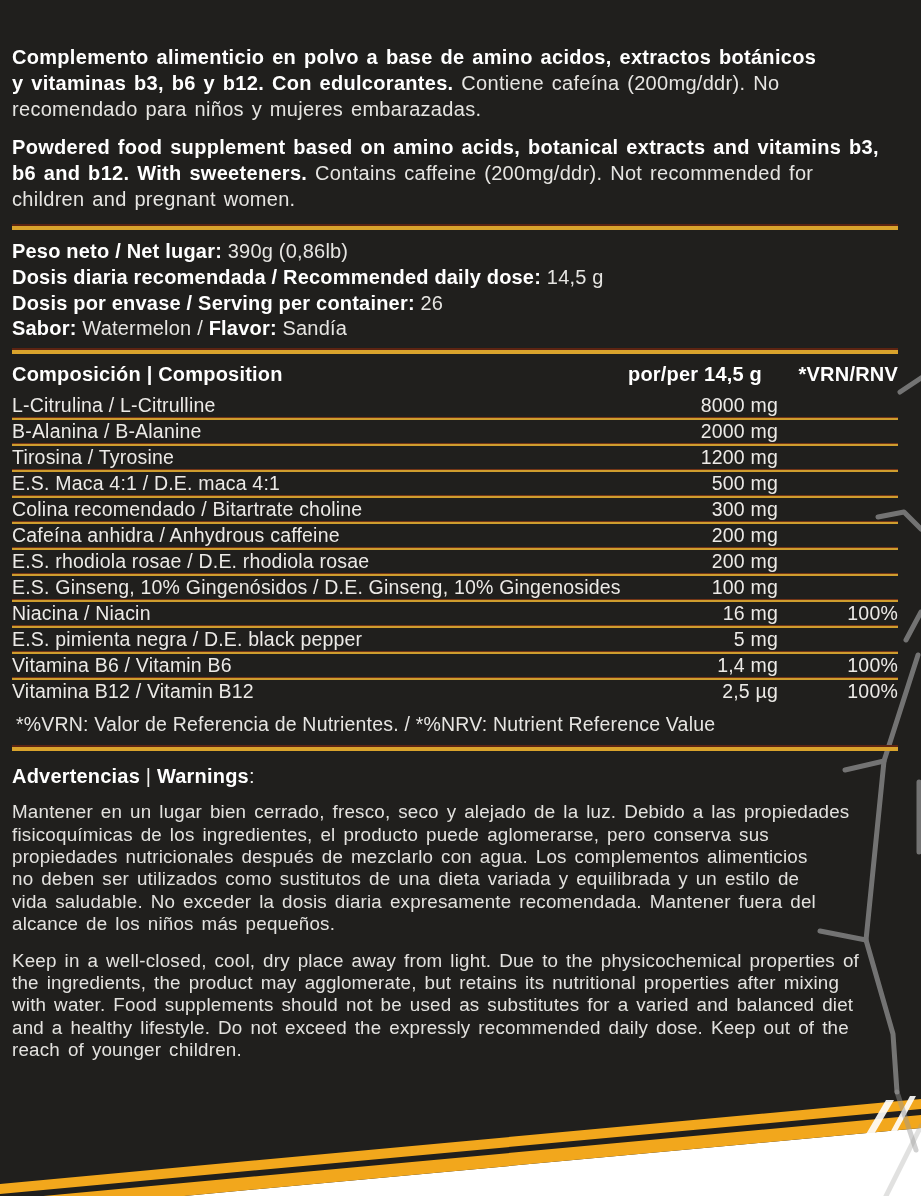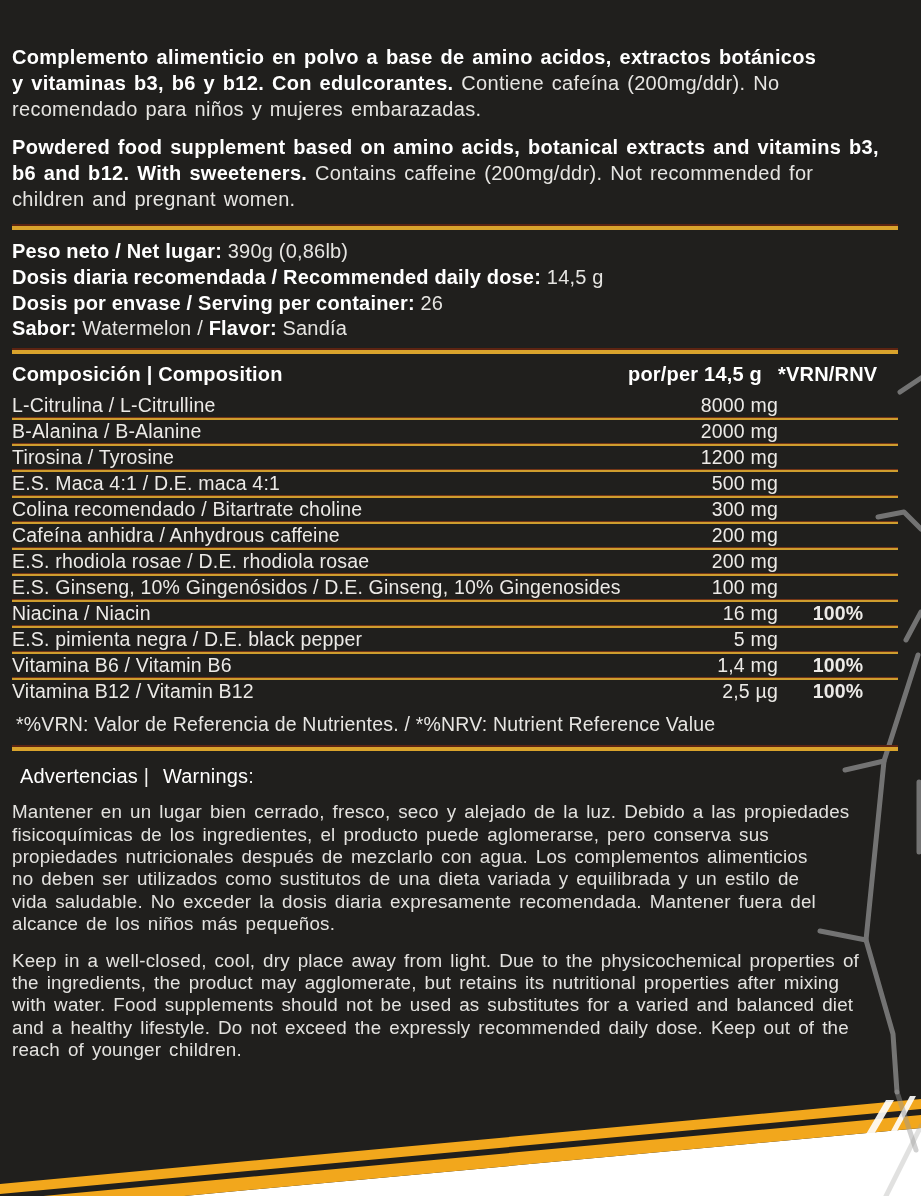--- a/index.html
+++ b/index.html
@@ -37,36 +37,36 @@
   .info-row b { color:#fff; }
 
   .comp-header {
     display:flex; align-items:baseline;
     font-weight:bold; color:#ffffff;
     font-size:20px; line-height:25px;
     margin:0 0 7px 0; letter-spacing:.2px;
   }
   .ch-title { flex:1; }
   .ch-per   { width:150px; }
-  .ch-nrv   { width:120px; }
+  .ch-nrv   { width:120px; text-align:right; }
 
   .trow {
     display:flex; align-items:baseline;
     font-size:19.5px; line-height:23px; letter-spacing:.2px;
     color:#eceae7;
   }
   .tname { flex:1; white-space:nowrap; overflow:hidden; }
   .tamt  { width:140px; text-align:right; }
-  .tvrn  { width:120px; text-align:center;font-weight:bold; }
+  .tvrn  { width:120px; text-align:right; }
   .rowline { height:2px; background:#cf9d2e; border-top:1px solid rgba(100,37,19,.85); }
 
   .footnote { margin:9px 0 0 4px; font-size:19.5px; line-height:24px; letter-spacing:.2px; }
 
   .warn-head { margin:0; font-size:20px; line-height:26px; color:#ffffff; letter-spacing:.2px; }
-  .warn-head b { font-weight:normal;margin-left:8px; }
+  .warn-head b { font-weight:bold; }
   .warn-head span { font-weight:normal; color:#f2f1ee; }
 
   .warn {
     margin:12px 0 0 0;
     font-size:18.8px; line-height:22.4px;
     letter-spacing:.2px; word-spacing:2.5px;
     white-space:pre-line;
     color:#e3e2df;
   }
   .warn.en { margin-top:14px; }

